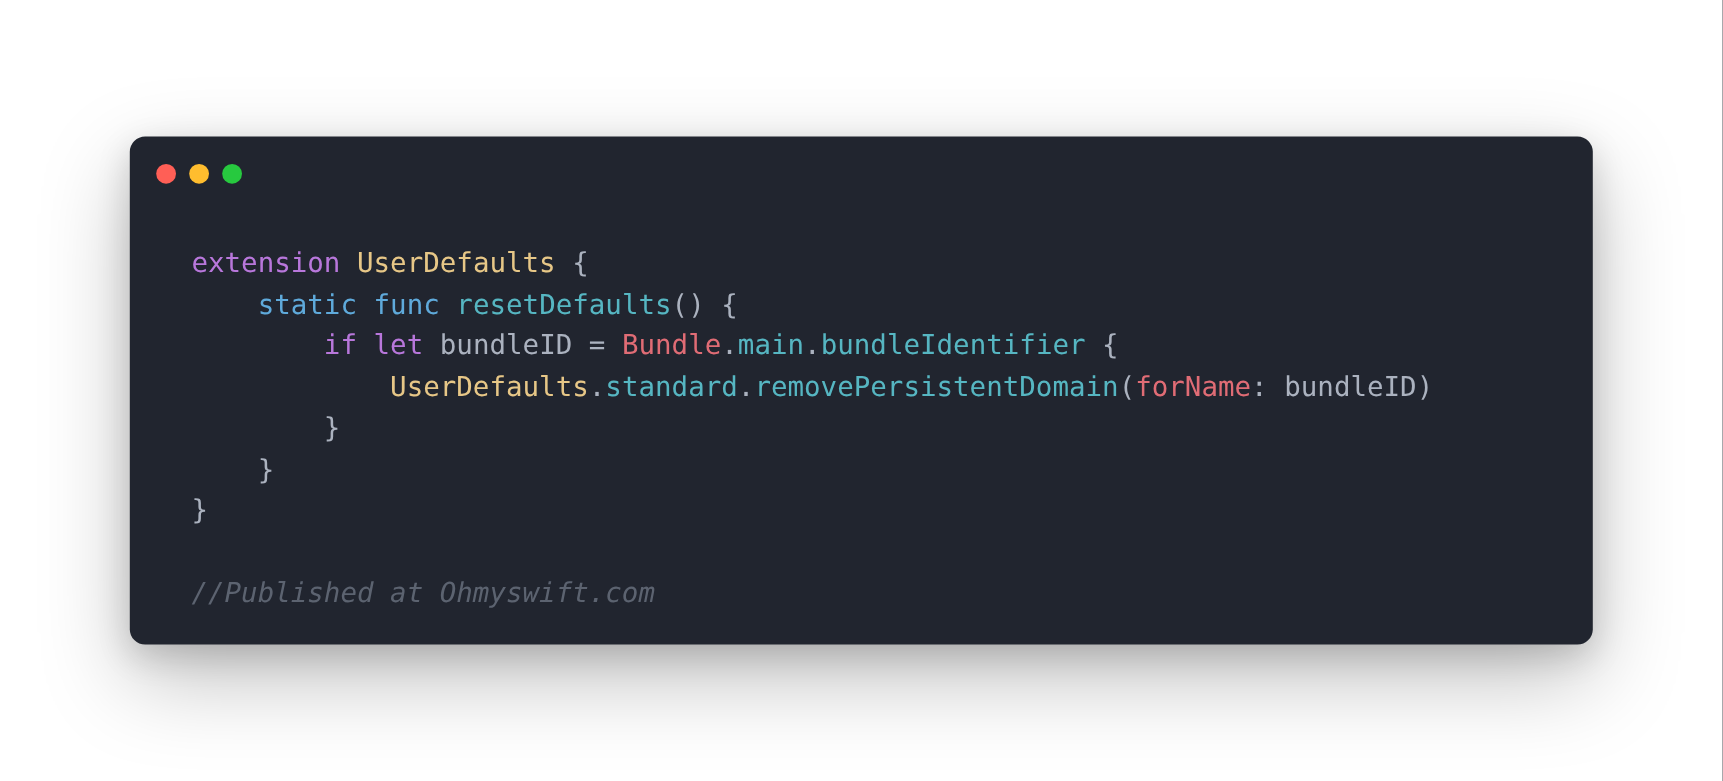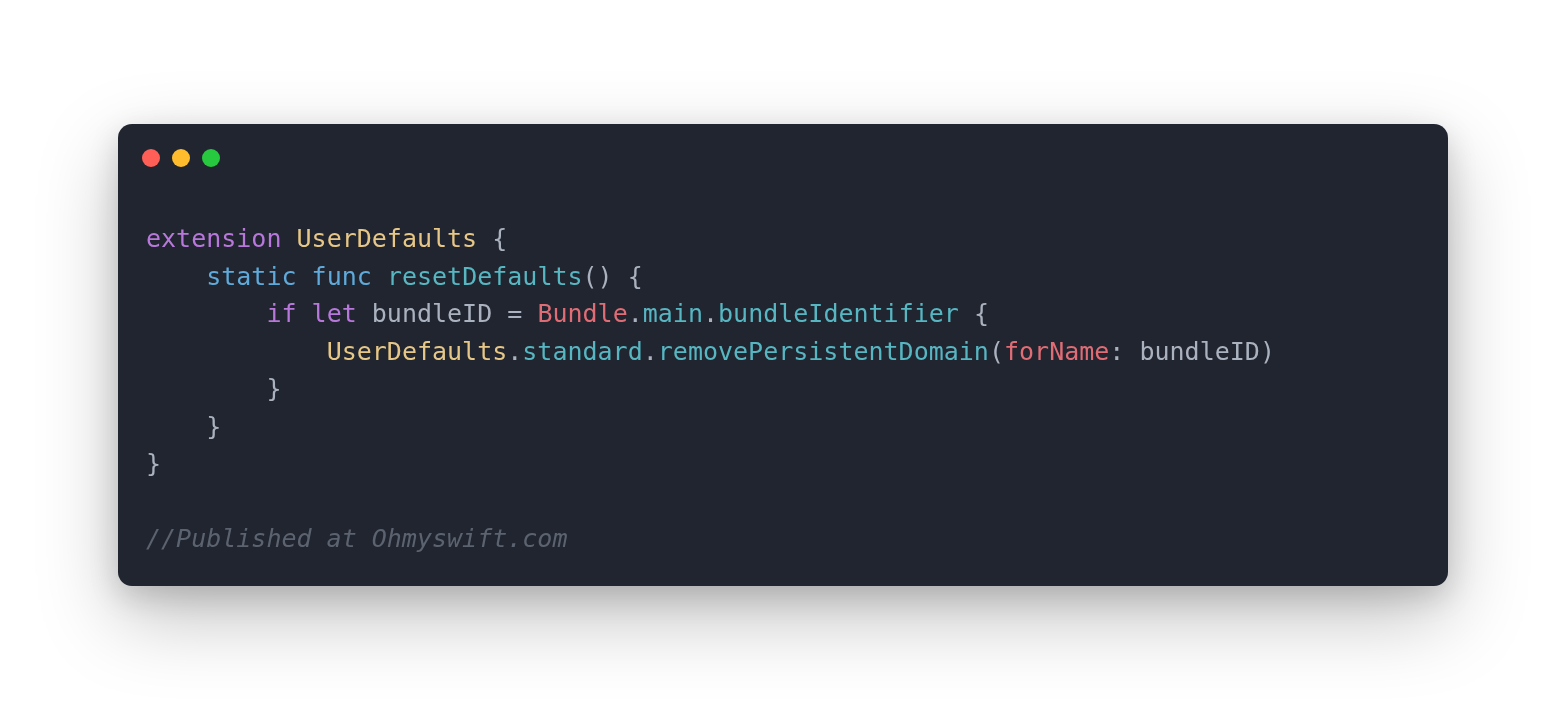--- a/index.html
+++ b/index.html
@@ -43,20 +43,21 @@
     .red { background: #ff5f56; }
     .yellow { background: #ffbd2e; }
     .green { background: #27c93f; }
     
     .code-area {
       padding: 52px 28px 28px 28px;
       font-size: 25px;
       line-height: 1.5;
       white-space: pre;
       color: #abb2bf;
+      margin-left: 28px;
     }
     
     .tok-keyword { color: #b877db; }
     .tok-keyword-blue { color: #5faadb; }
     .tok-type { color: #e7c787; }
     .tok-func { color: #56b6c2; }
     .tok-property { color: #56b6c2; }
     .tok-method { color: #56b6c2; }
     .tok-param { color: #e06c75; }
     .tok-identifier { color: #abb2bf; }

